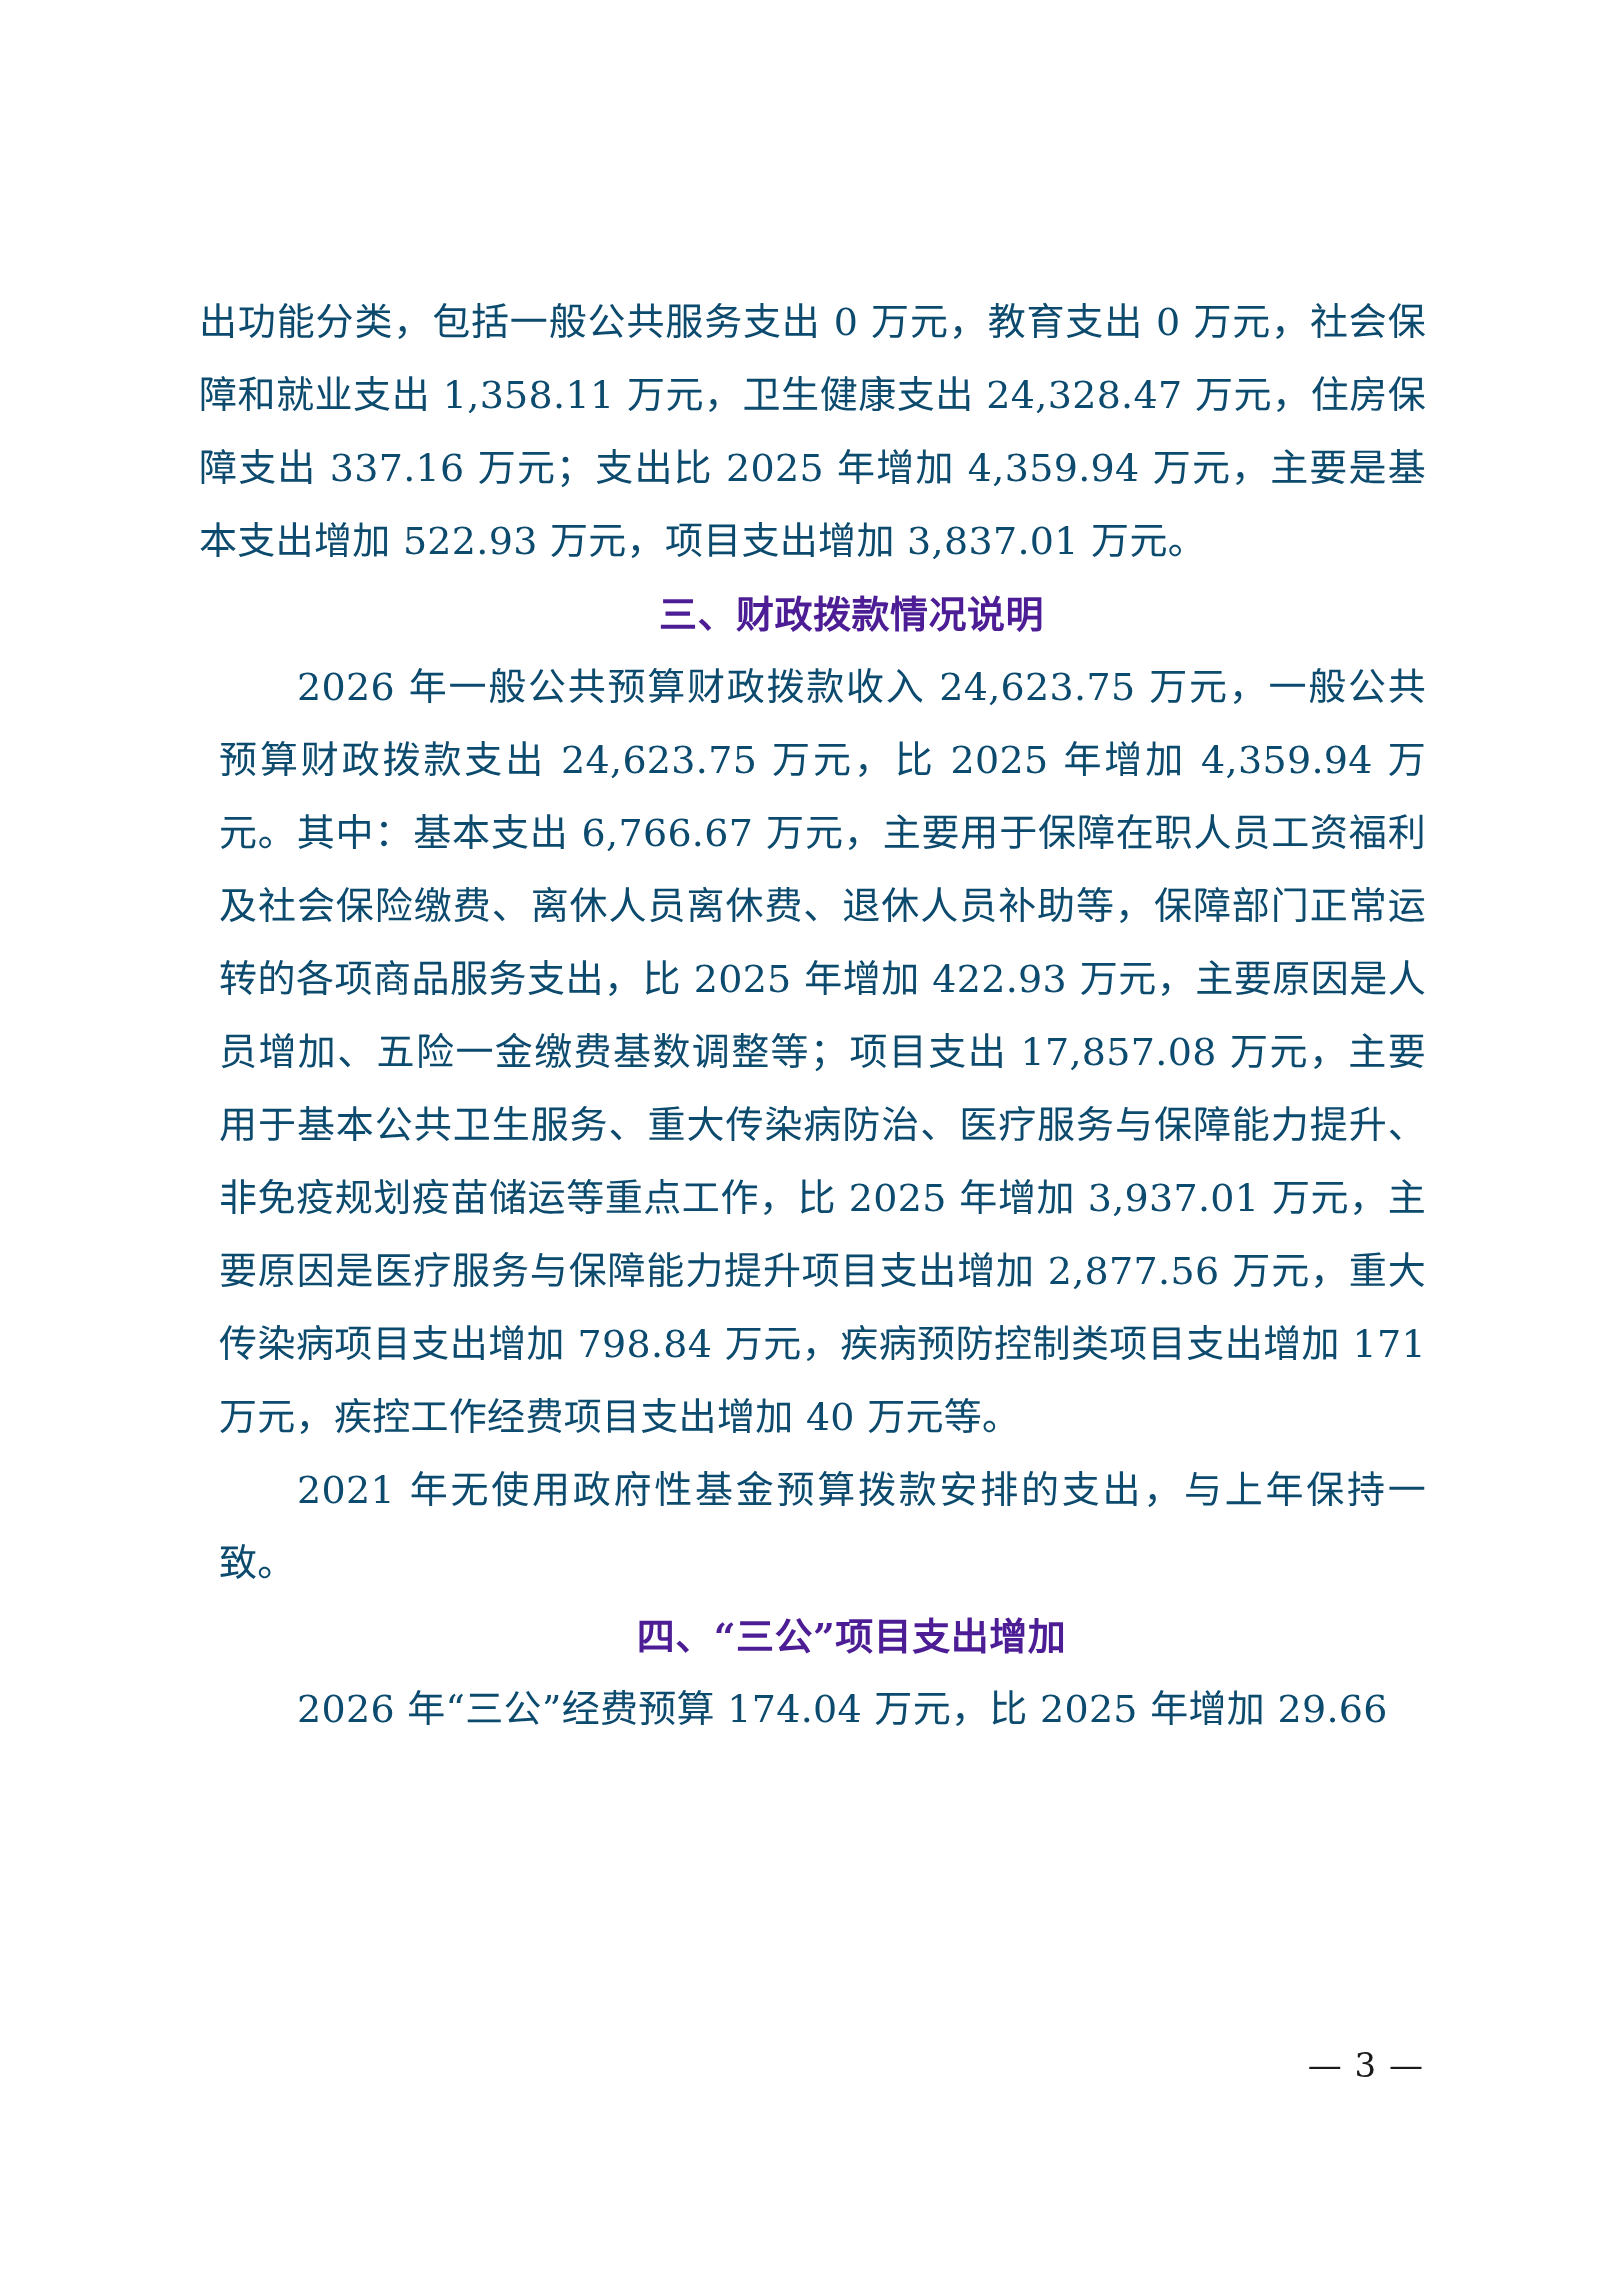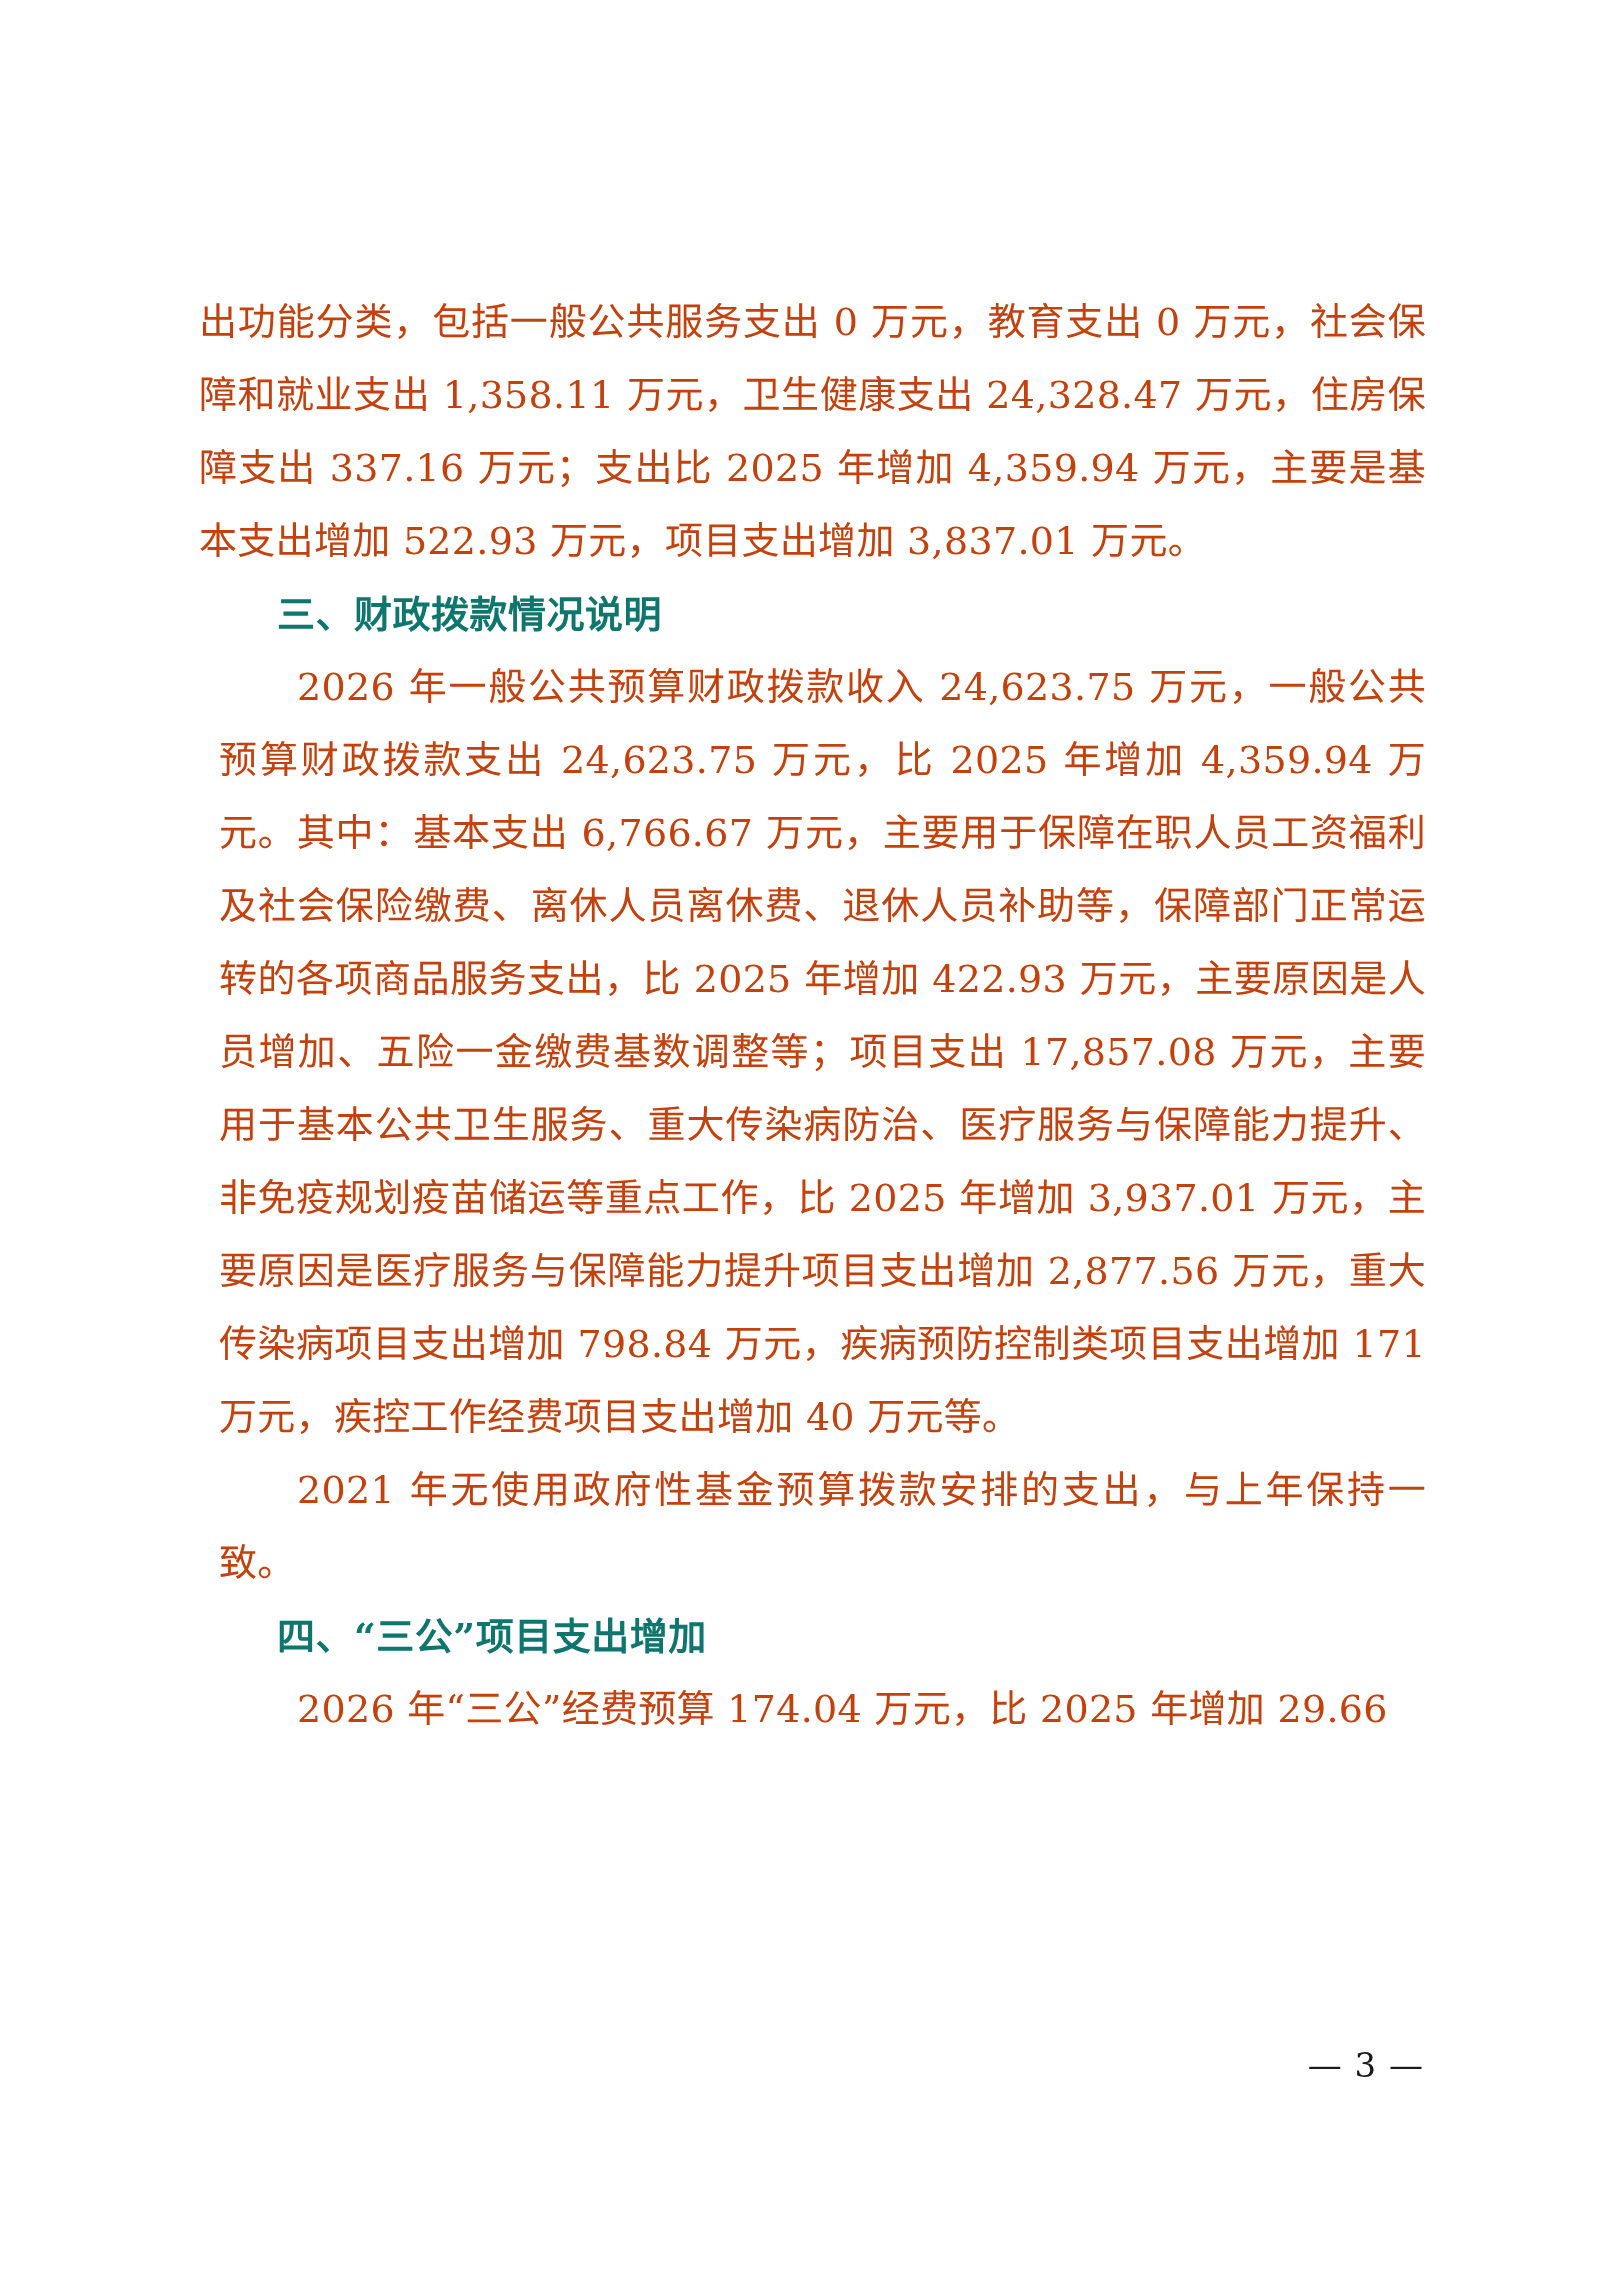--- a/index.html
+++ b/index.html
@@ -19,39 +19,40 @@
     position: absolute;
     left: 199px;
     top: 286px;
     width: 1227px;
   }
   p.para {
     margin: 0;
     font-family: "DejaVu Serif", "Liberation Serif", serif;
     font-size: 38px;
     line-height: 73px;
-    color: #c2410c;
+    color: #0c4a6e;
     text-align: justify;
     text-justify: inter-ideograph;
     letter-spacing: 0.3px;
     word-break: break-all;
   }
   p.indent {
     text-indent: 78px;
     margin-left: 20px;
   }
   h2.heading {
     margin: 0;
     font-family: "DejaVu Serif", "Liberation Serif", serif;
     font-size: 38px;
     line-height: 73px;
     font-weight: bold;
-    color: #0f766e;
+    color: #4c1d95;
     text-indent: 78px;
     letter-spacing: 0.5px;
+    text-align: center;
   }
   .page-number {
     position: absolute;
     right: 199px;
     top: 2045px;
     font-family: "DejaVu Serif", "Liberation Serif", serif;
     font-size: 34px;
     color: #1a1a1a;
     letter-spacing: 1px;
   }

